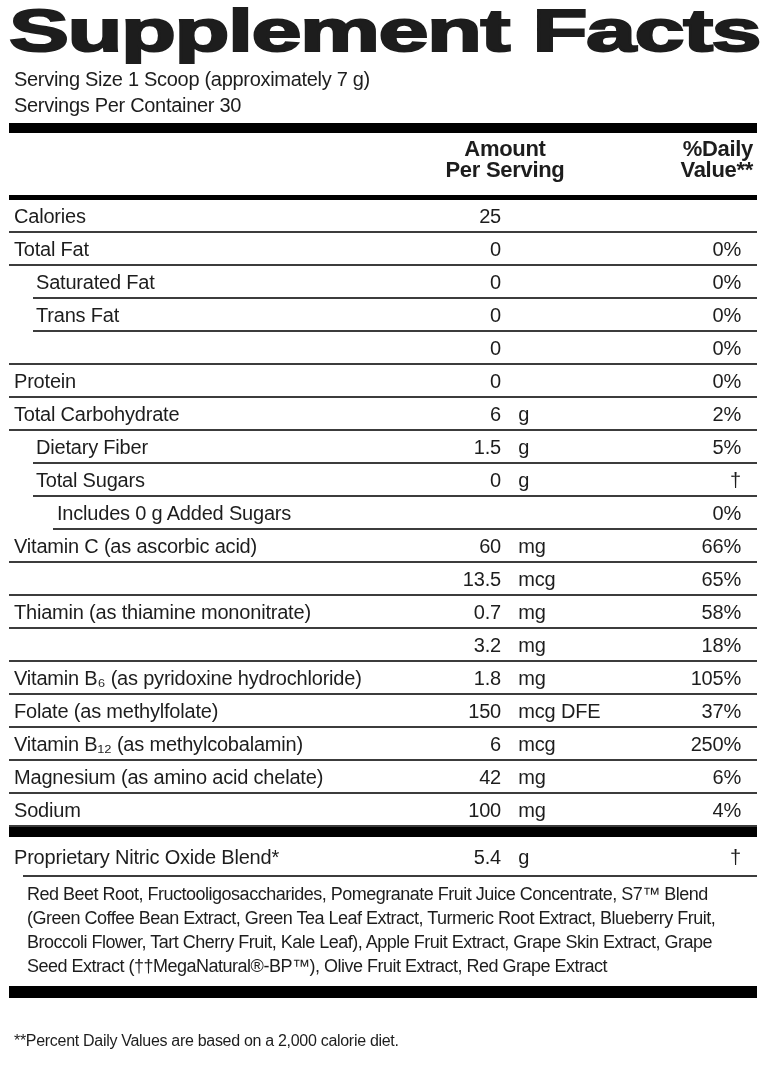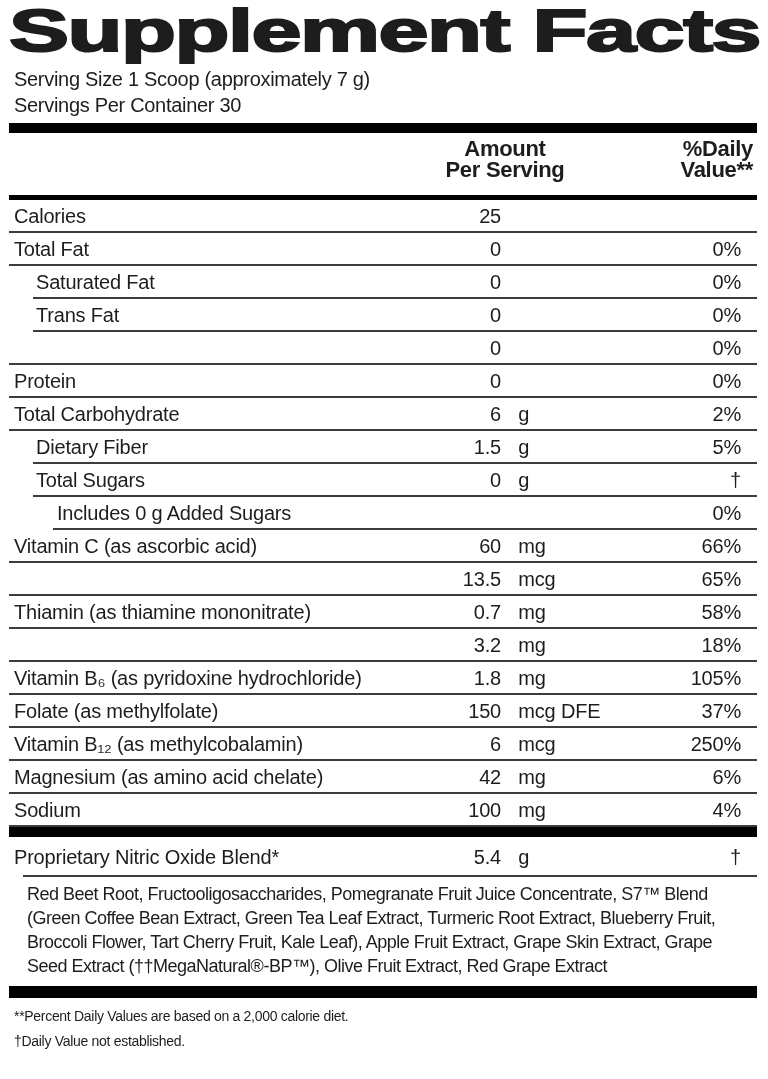--- a/index.html
+++ b/index.html
@@ -84,23 +84,24 @@
   .row-line.li2 { left: 44px; }
   .row-line.liblend { left: 14px; }
   .blend-desc {
     padding: 5px 4px 8px 18px;
     font-size: 18px;
     line-height: 24px;
     letter-spacing: -0.5px;
   }
   .footnotes { padding: 6px 0 0 5px; }
   .footnote {
-    font-size: 14px;
+    font-size: 16px;
     line-height: 25px;
     letter-spacing: -0.3px;
+    margin-top: 24px;
   }
 </style>
 </head>
 <body style="background: rgb(255, 255, 255);">
 
 <div class="label">
 
   <h1 class="title">Supplement Facts</h1>
 
   <div class="serving first">Serving Size 1 Scoop (approximately 7 g)</div>

